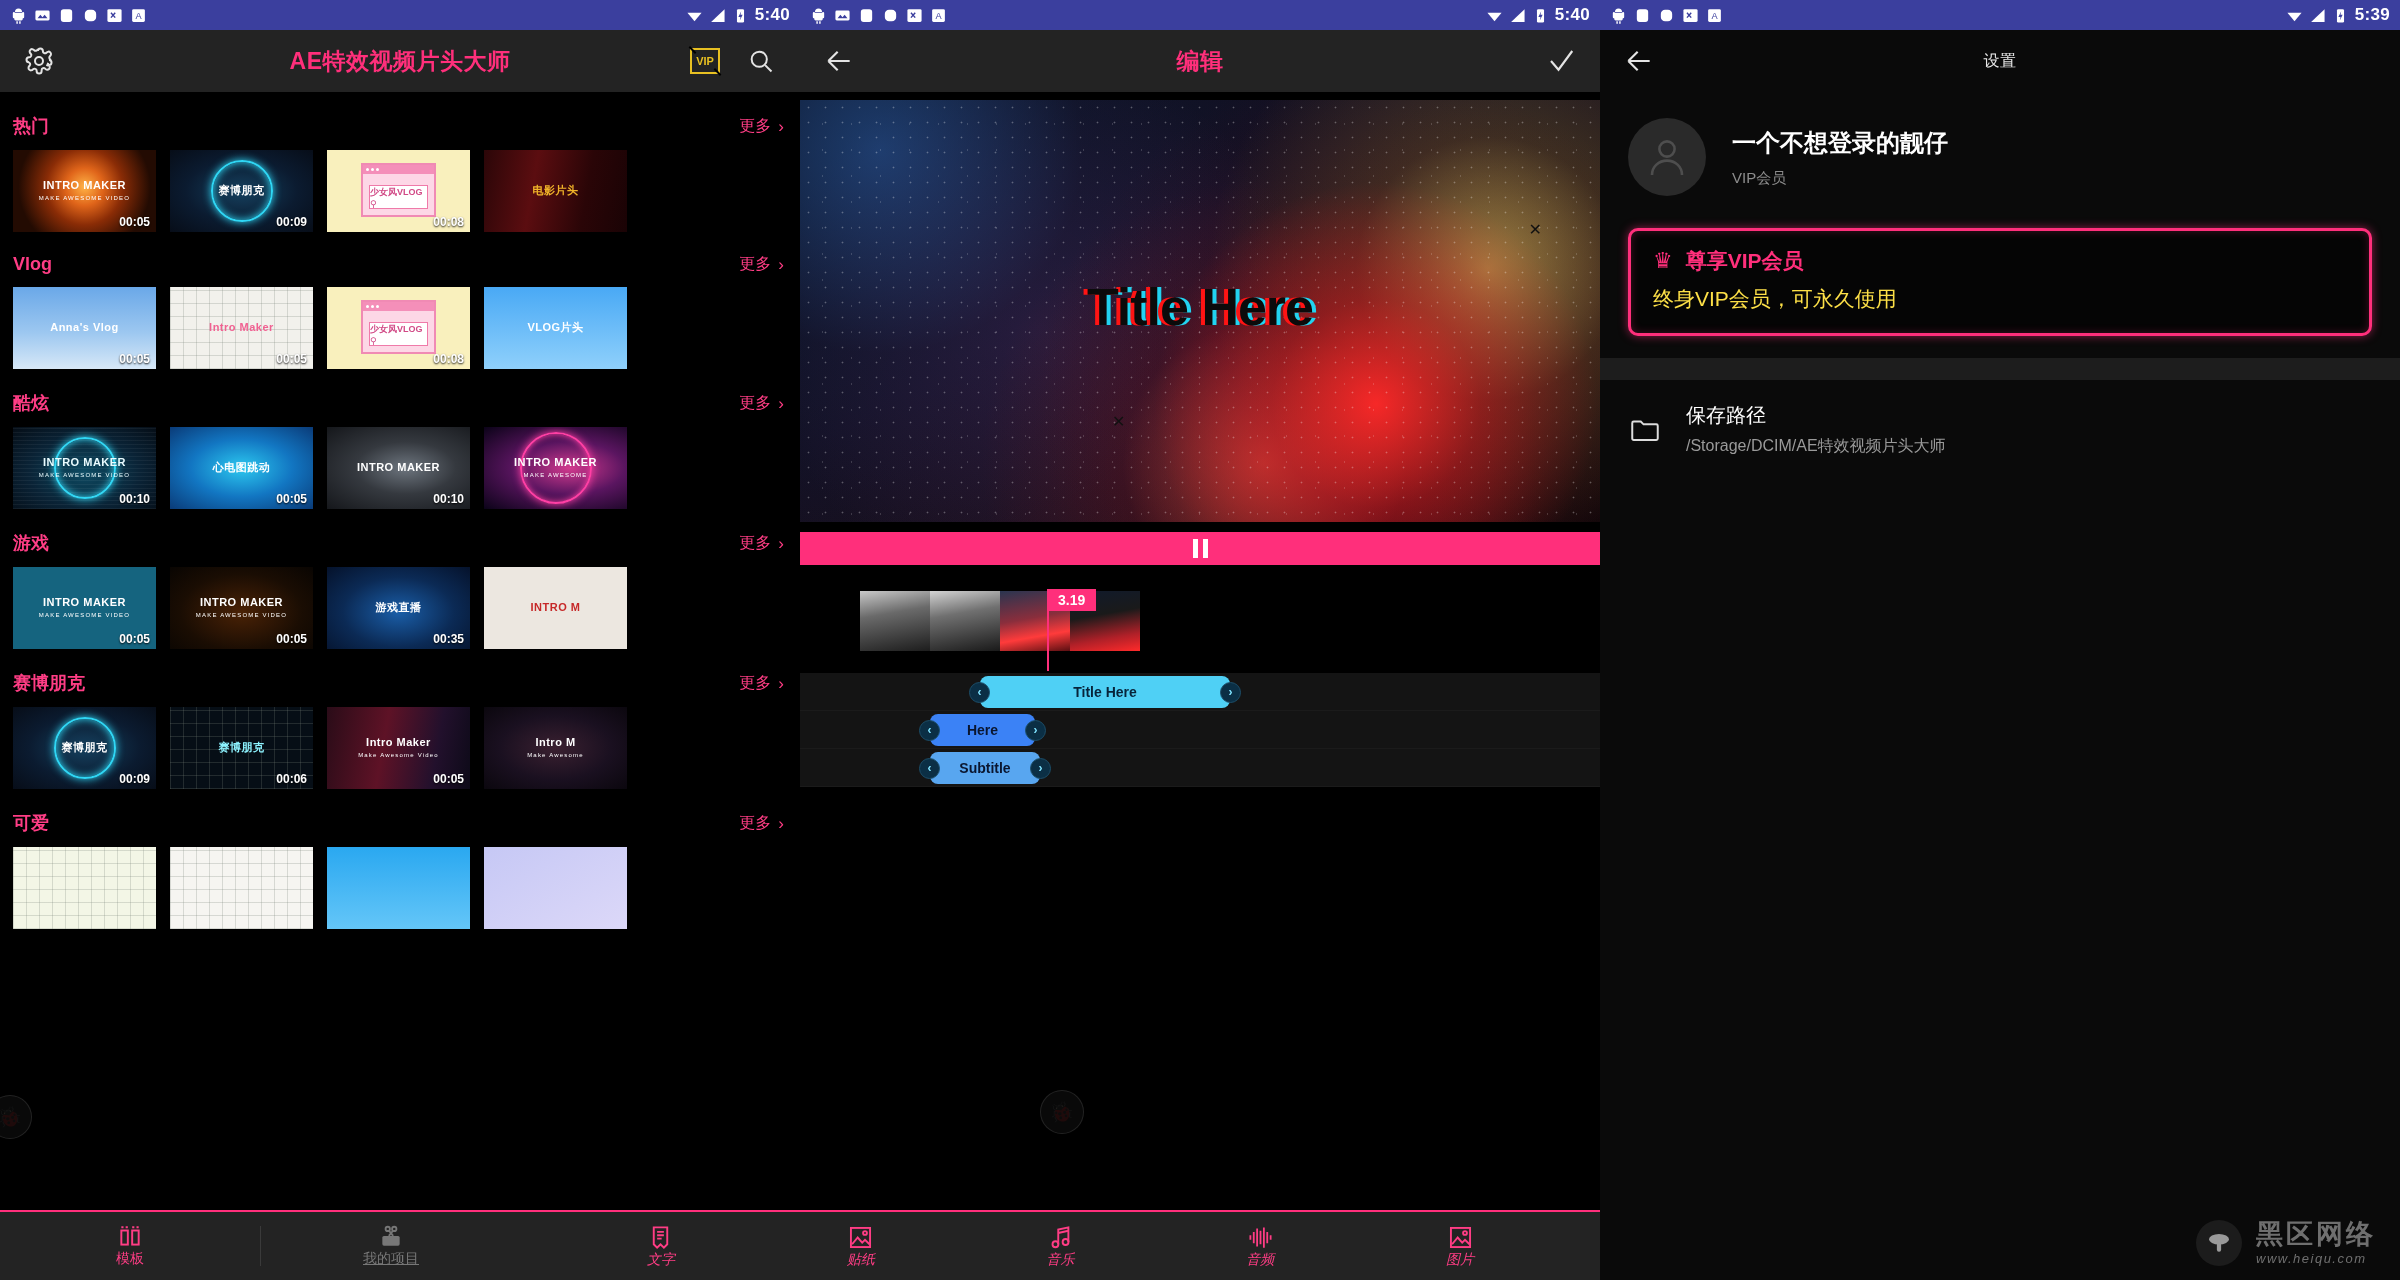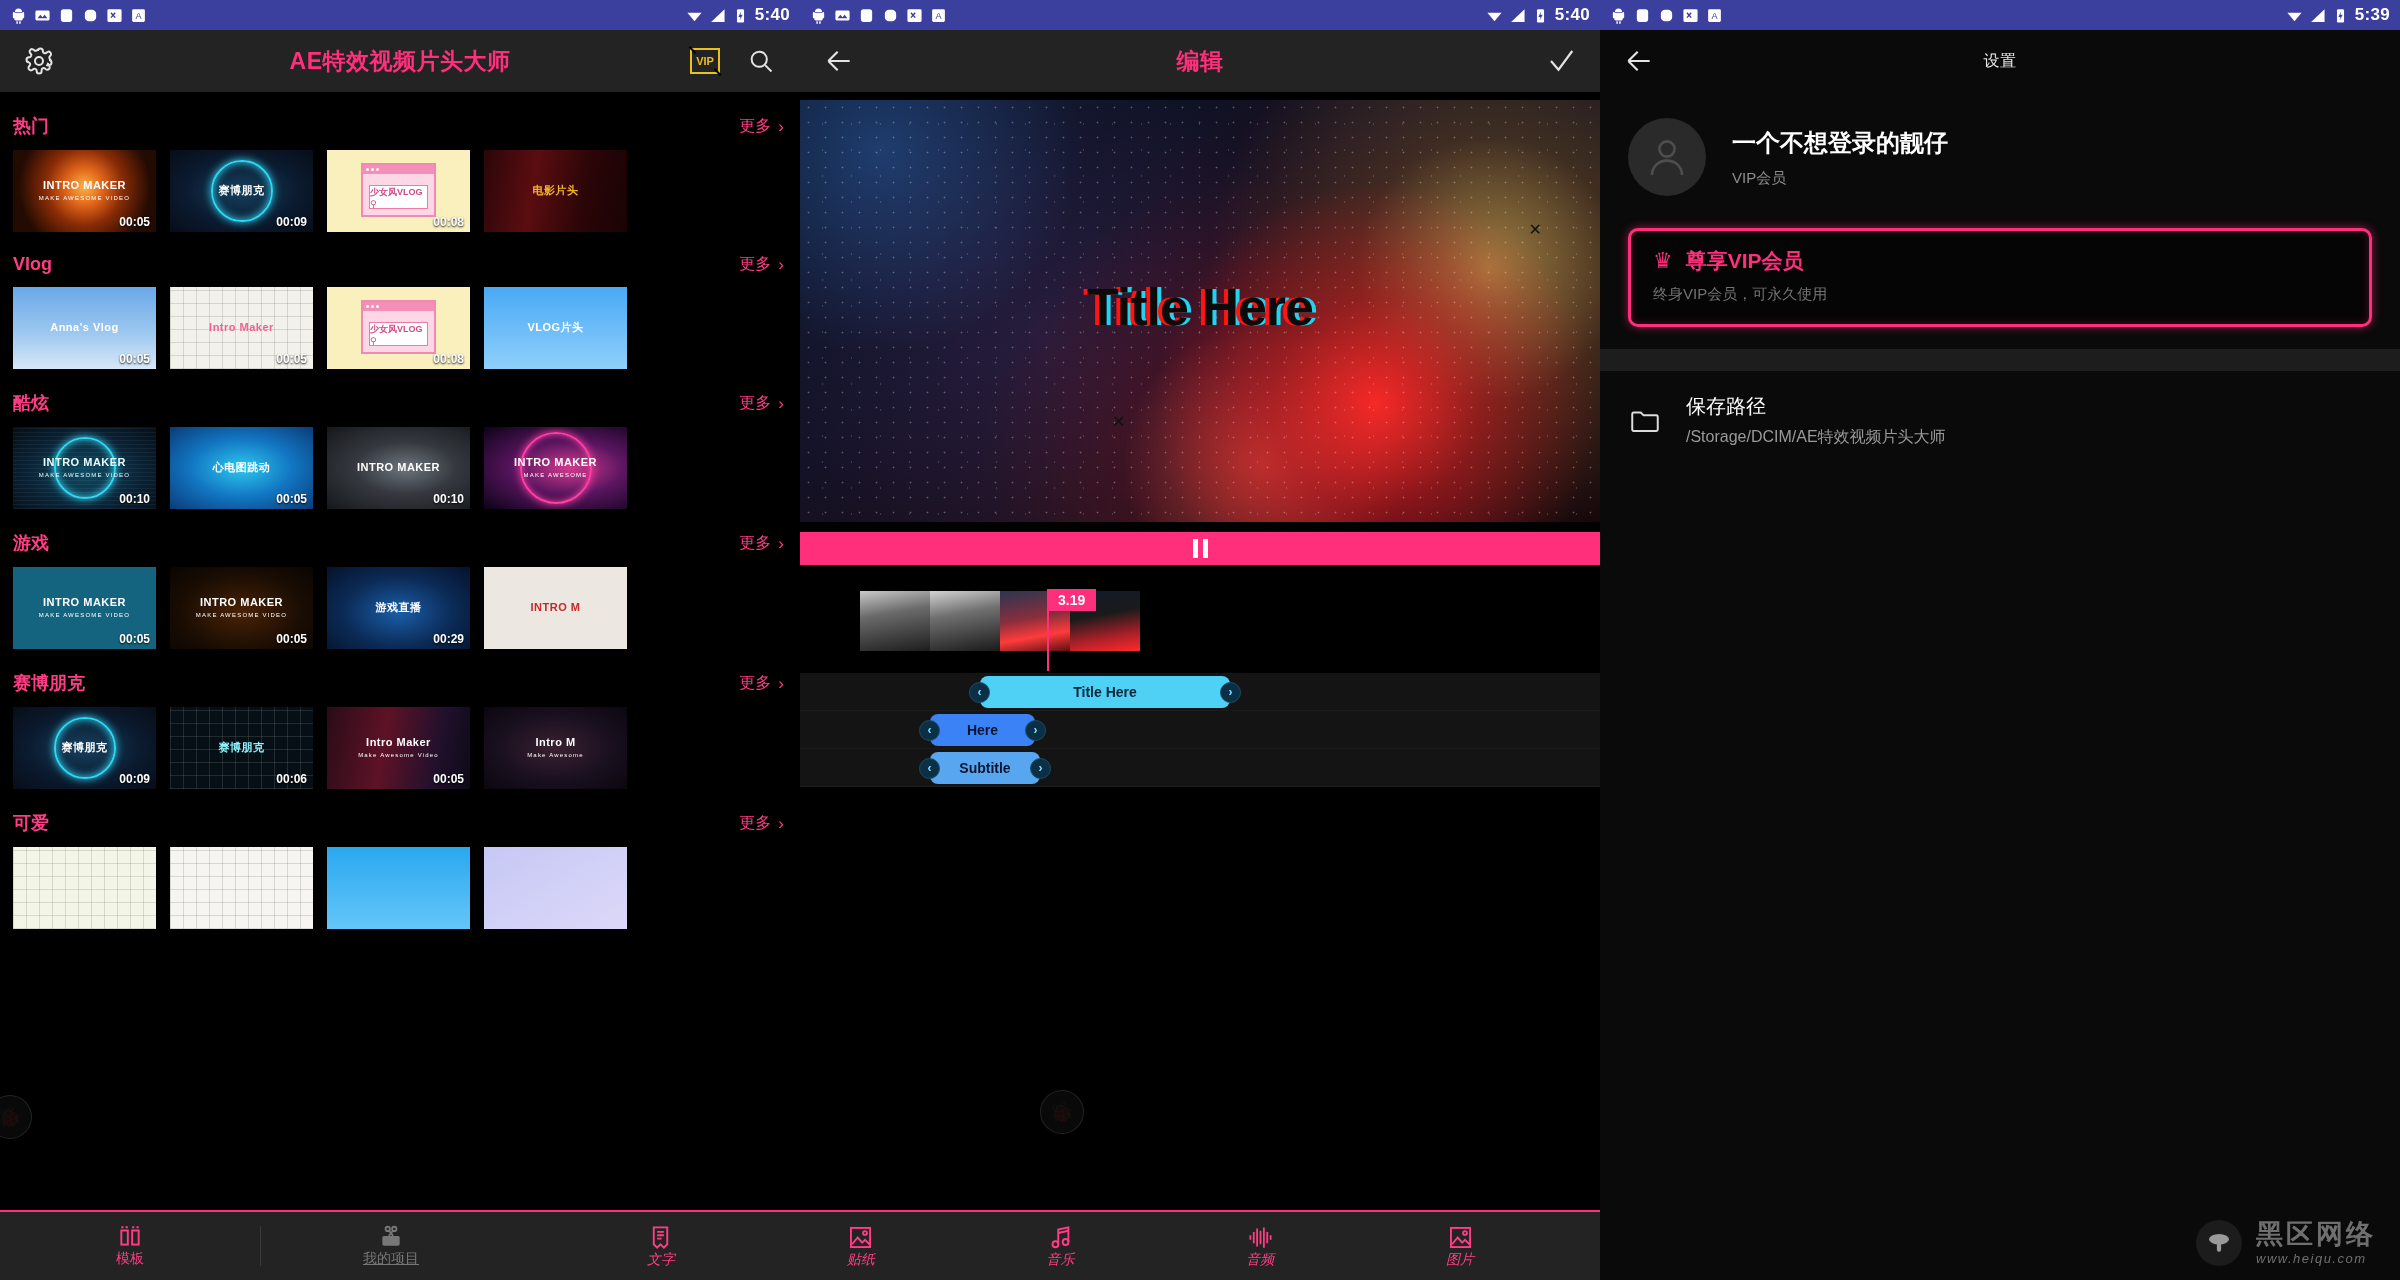--- a/index.html
+++ b/index.html
@@ -246,21 +246,21 @@
   .set-name{ color:#fff; font-size:24px; font-weight:bold; margin-bottom:10px;}
   .set-sub { color:#8d8d8d; font-size:15px; }
 
   .vip-card{
     margin: 2px 28px 0 28px;
     border:3px solid #ff2f7b; border-radius:10px;
     box-shadow:0 0 10px rgba(255,47,123,.55), inset 0 0 8px rgba(255,47,123,.25);
     padding:16px 22px 20px 22px; background:#050505;
   }
   .vip-card-title{ display:flex; align-items:center; gap:13px; color:#ff2f7b; font-size:21px; font-weight:bold;}
-  .vip-card-sub{ color:#737373; font-size:15px; margin-top:10px;}
+  .vip-card-sub{ color:#fde047; font-size:21px; margin-top:10px;}
   .crown{ color:#ff2f7b; font-size:22px; line-height:1;}
 
   .set-gap{ height:22px; background:#1d1d1d; margin-top:22px;}
   .set-row{ display:flex; align-items:center; gap:24px; padding:22px 28px;}
   .set-row-title{ color:#fff; font-size:20px; margin-bottom:7px;}
   .set-row-sub{ color:#9a9a9a; font-size:16px;}
 
   .watermark{
     position:absolute; right:24px; bottom:14px;
     display:flex; align-items:center; gap:14px; z-index:30;
@@ -450,21 +450,21 @@
               <div class="thumb bg-teal">
                 <div class="thumb-label" style="color:#ffffff">INTRO MAKER<span class="thumb-sub">MAKE AWESOME VIDEO</span></div>
                 <span class="thumb-dur">00:05</span>
               </div>
               <div class="thumb bg-pad">
                 <div class="thumb-label" style="color:#ffffff">INTRO MAKER<span class="thumb-sub">MAKE AWESOME VIDEO</span></div>
                 <span class="thumb-dur">00:05</span>
               </div>
               <div class="thumb bg-gamelv">
                 <div class="thumb-label" style="color:#ffffff">游戏直播</div>
-                <span class="thumb-dur">00:29</span>
+                <span class="thumb-dur">00:35</span>
               </div>
               <div class="thumb bg-stripe">
                 <div class="thumb-label" style="color:#c62828">INTRO M</div>
               </div>
             </div>
           </div>
           <div class="cat">
             <div class="cat-head">
               <span class="cat-title">赛博朋克</span>
               <span class="cat-more">

